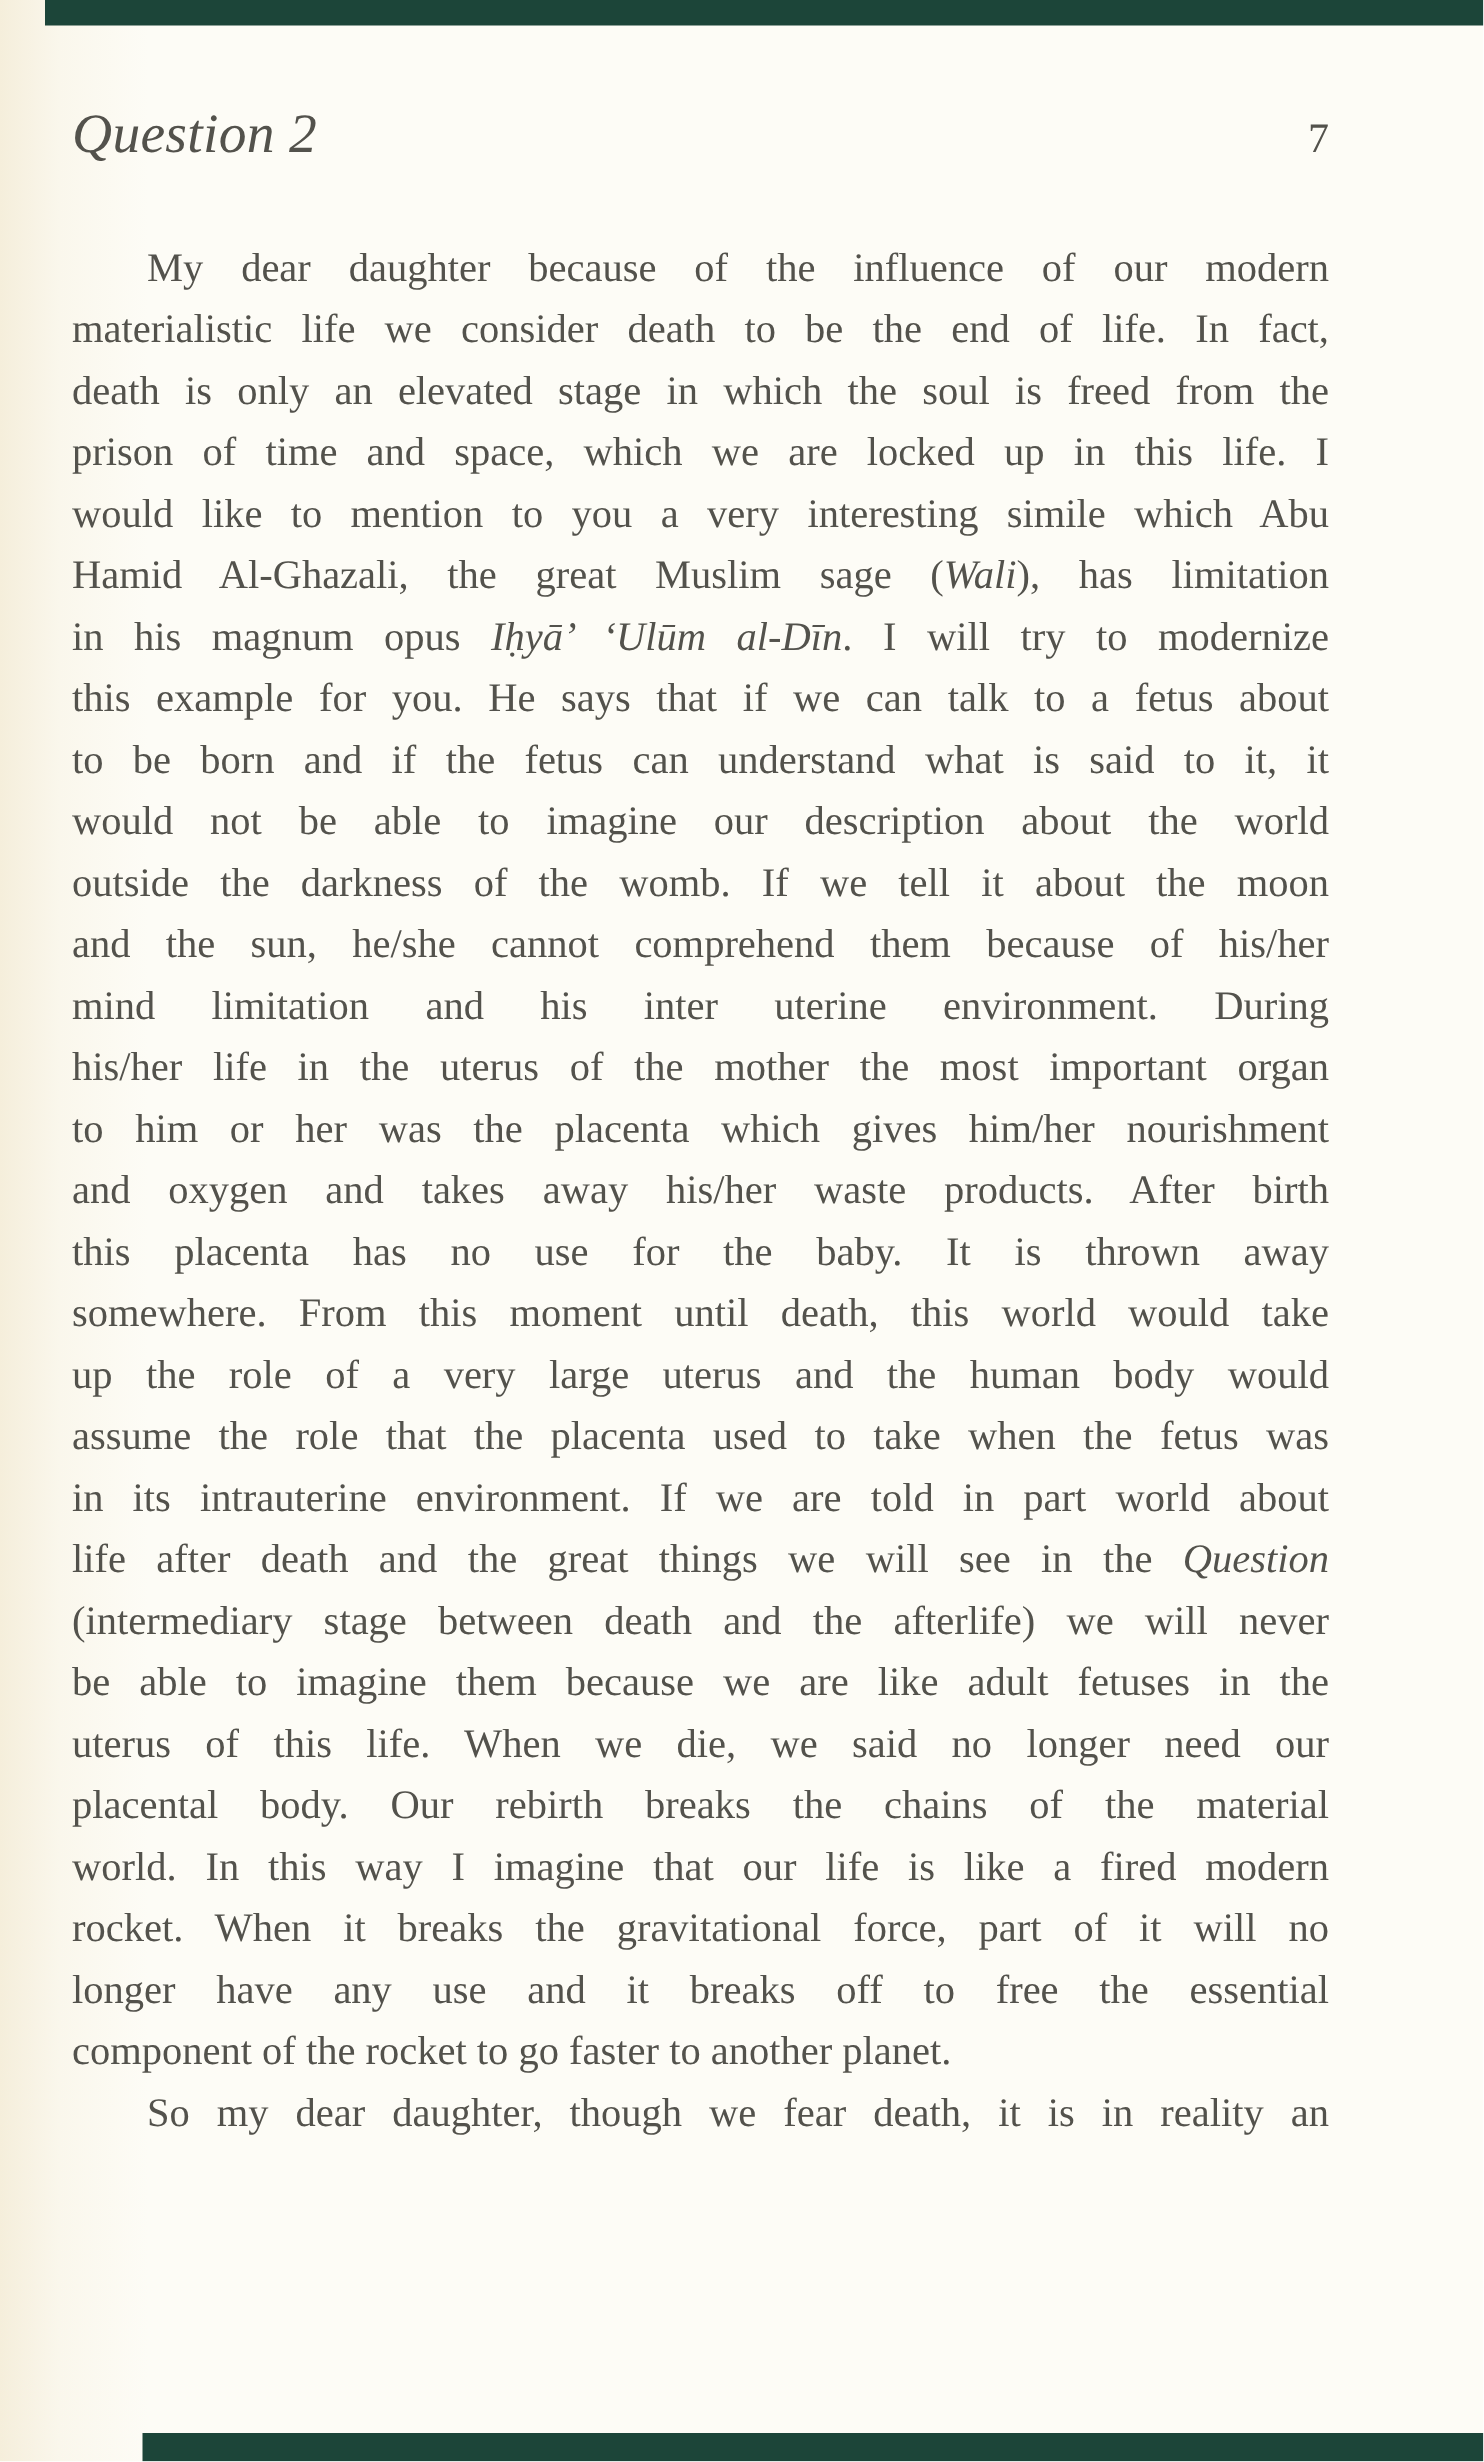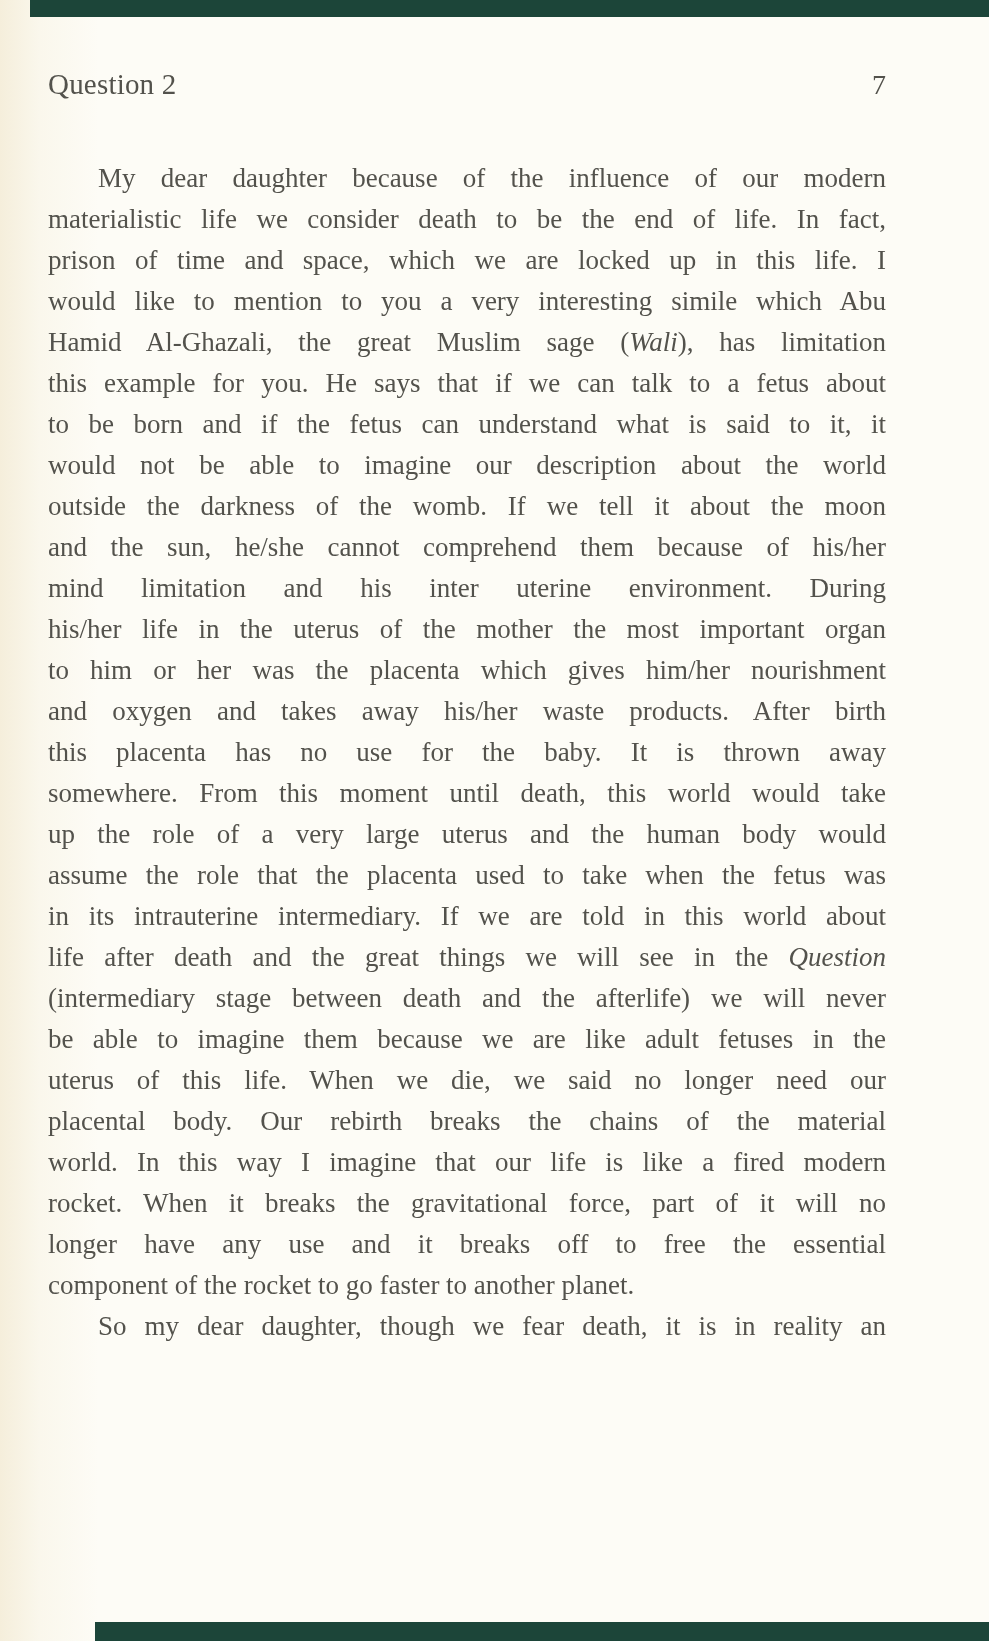--- a/index.html
+++ b/index.html
@@ -24,21 +24,22 @@
   .scan-bar.bottom { bottom: 0; left: 95px; right: 0; height: 19px; }
   .running-head {
     position: absolute;
     top: 68px; left: 48px;
     width: 838px;
     display: flex;
     justify-content: space-between;
     align-items: baseline;
   }
   .chapter-title {
-    font-size: 29px;
+    font-style: italic;
+    font-size: 37px;
     letter-spacing: 0.2px;
   }
   .page-number { font-size: 28px; }
   .text-block {
     position: absolute;
     top: 158px; left: 48px;
     width: 838px;
   }
   .line {
     height: 41px;
@@ -60,37 +61,39 @@
   <div class="scan-bar bottom"></div>
 
   <div class="running-head">
     <span class="chapter-title">Question 2</span>
     <span class="page-number">7</span>
   </div>
 
   <div class="text-block">
       <div class="line ind"><span>My dear daughter because of the influence of our modern</span></div>
       <div class="line"><span>materialistic life we consider death to be the end of life. In fact,</span></div>
+      <div class="line"><span>death is only an elevated stage in which the soul is freed from the</span></div>
       <div class="line"><span>prison of time and space, which we are locked up in this life. I</span></div>
       <div class="line"><span>would like to mention to you a very interesting simile which Abu</span></div>
       <div class="line"><span>Hamid Al-Ghazali, the great Muslim sage (</span><span class="it">Wali</span><span>), has limitation</span></div>
+      <div class="line"><span>in his magnum opus </span><span class="it">Iḥyā’ ‘Ulūm al-Dīn</span><span>. I will try to modernize</span></div>
       <div class="line"><span>this example for you. He says that if we can talk to a fetus about</span></div>
       <div class="line"><span>to be born and if the fetus can understand what is said to it, it</span></div>
       <div class="line"><span>would not be able to imagine our description about the world</span></div>
       <div class="line"><span>outside the darkness of the womb. If we tell it about the moon</span></div>
       <div class="line"><span>and the sun, he/she cannot comprehend them because of his/her</span></div>
       <div class="line"><span>mind limitation and his inter uterine environment. During</span></div>
       <div class="line"><span>his/her life in the uterus of the mother the most important organ</span></div>
       <div class="line"><span>to him or her was the placenta which gives him/her nourishment</span></div>
       <div class="line"><span>and oxygen and takes away his/her waste products. After birth</span></div>
       <div class="line"><span>this placenta has no use for the baby. It is thrown away</span></div>
       <div class="line"><span>somewhere. From this moment until death, this world would take</span></div>
       <div class="line"><span>up the role of a very large uterus and the human body would</span></div>
       <div class="line"><span>assume the role that the placenta used to take when the fetus was</span></div>
-      <div class="line"><span>in its intrauterine intermediary. If we are told in this world about</span></div>
+      <div class="line"><span>in its intrauterine environment. If we are told in part world about</span></div>
       <div class="line"><span>life after death and the great things we will see in the </span><span class="it">Question</span></div>
       <div class="line"><span>(intermediary stage between death and the afterlife) we will never</span></div>
       <div class="line"><span>be able to imagine them because we are like adult fetuses in the</span></div>
       <div class="line"><span>uterus of this life. When we die, we said no longer need our</span></div>
       <div class="line"><span>placental body. Our rebirth breaks the chains of the material</span></div>
       <div class="line"><span>world. In this way I imagine that our life is like a fired modern</span></div>
       <div class="line"><span>rocket. When it breaks the gravitational force, part of it will no</span></div>
       <div class="line"><span>longer have any use and it breaks off to free the essential</span></div>
       <div class="line flush"><span>component of the rocket to go faster to another planet.</span></div>
       <div class="line ind"><span>So my dear daughter, though we fear death, it is in reality an</span></div>

